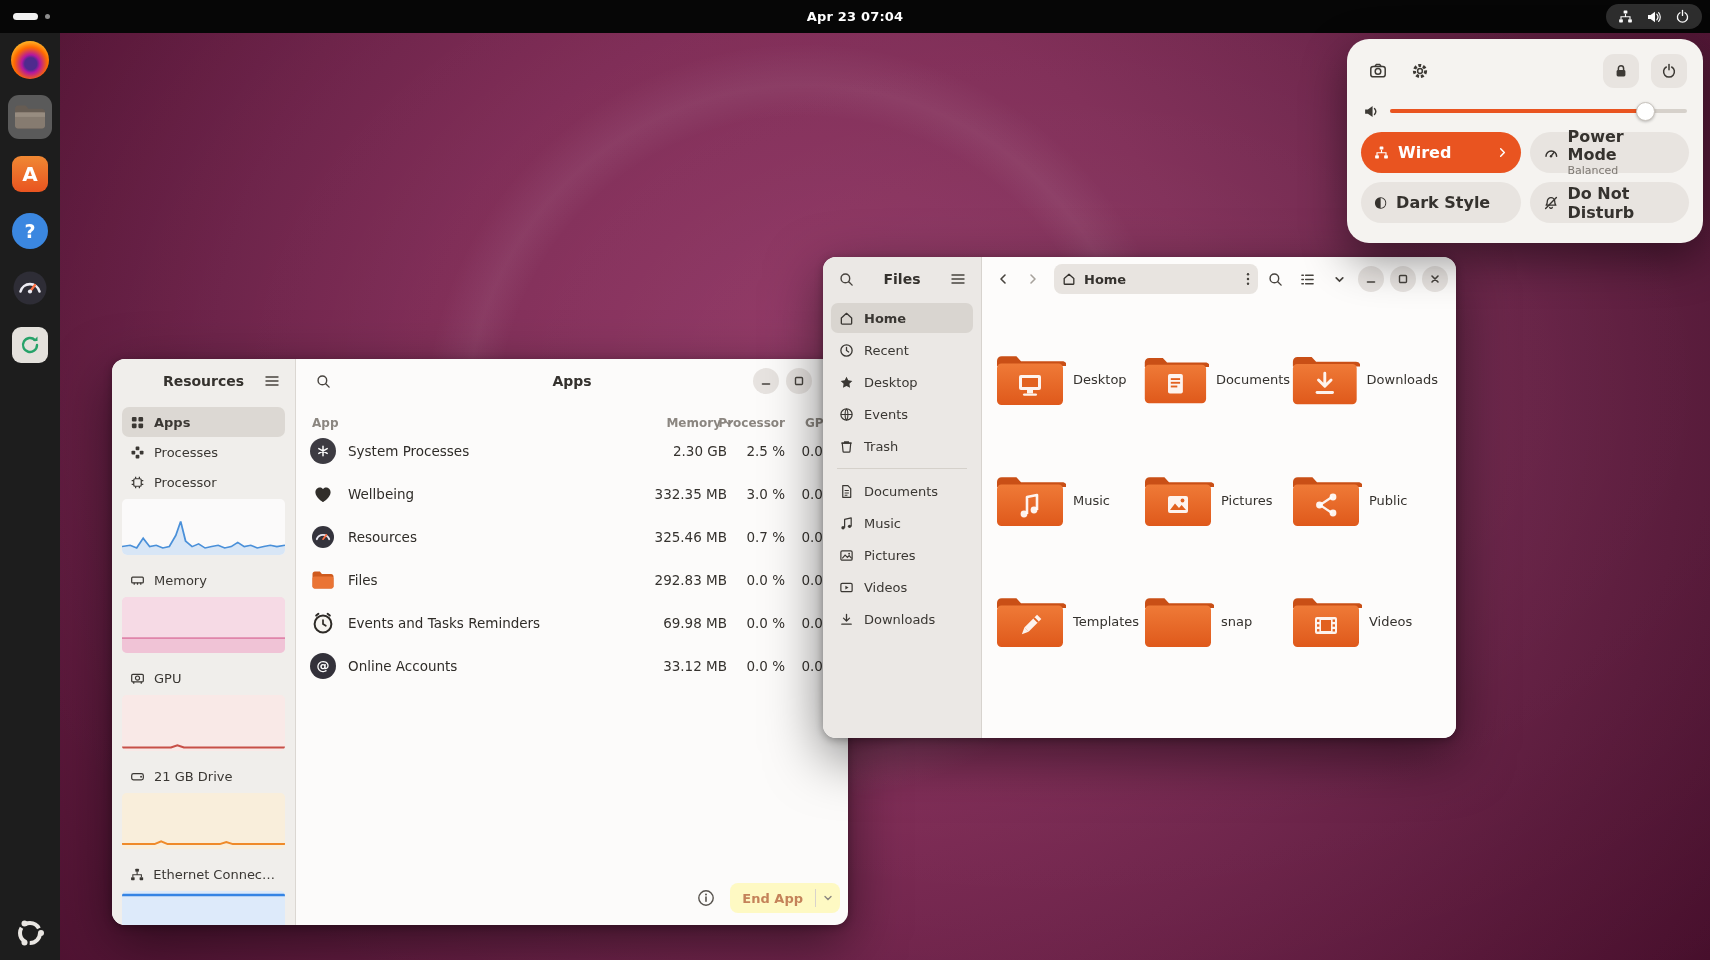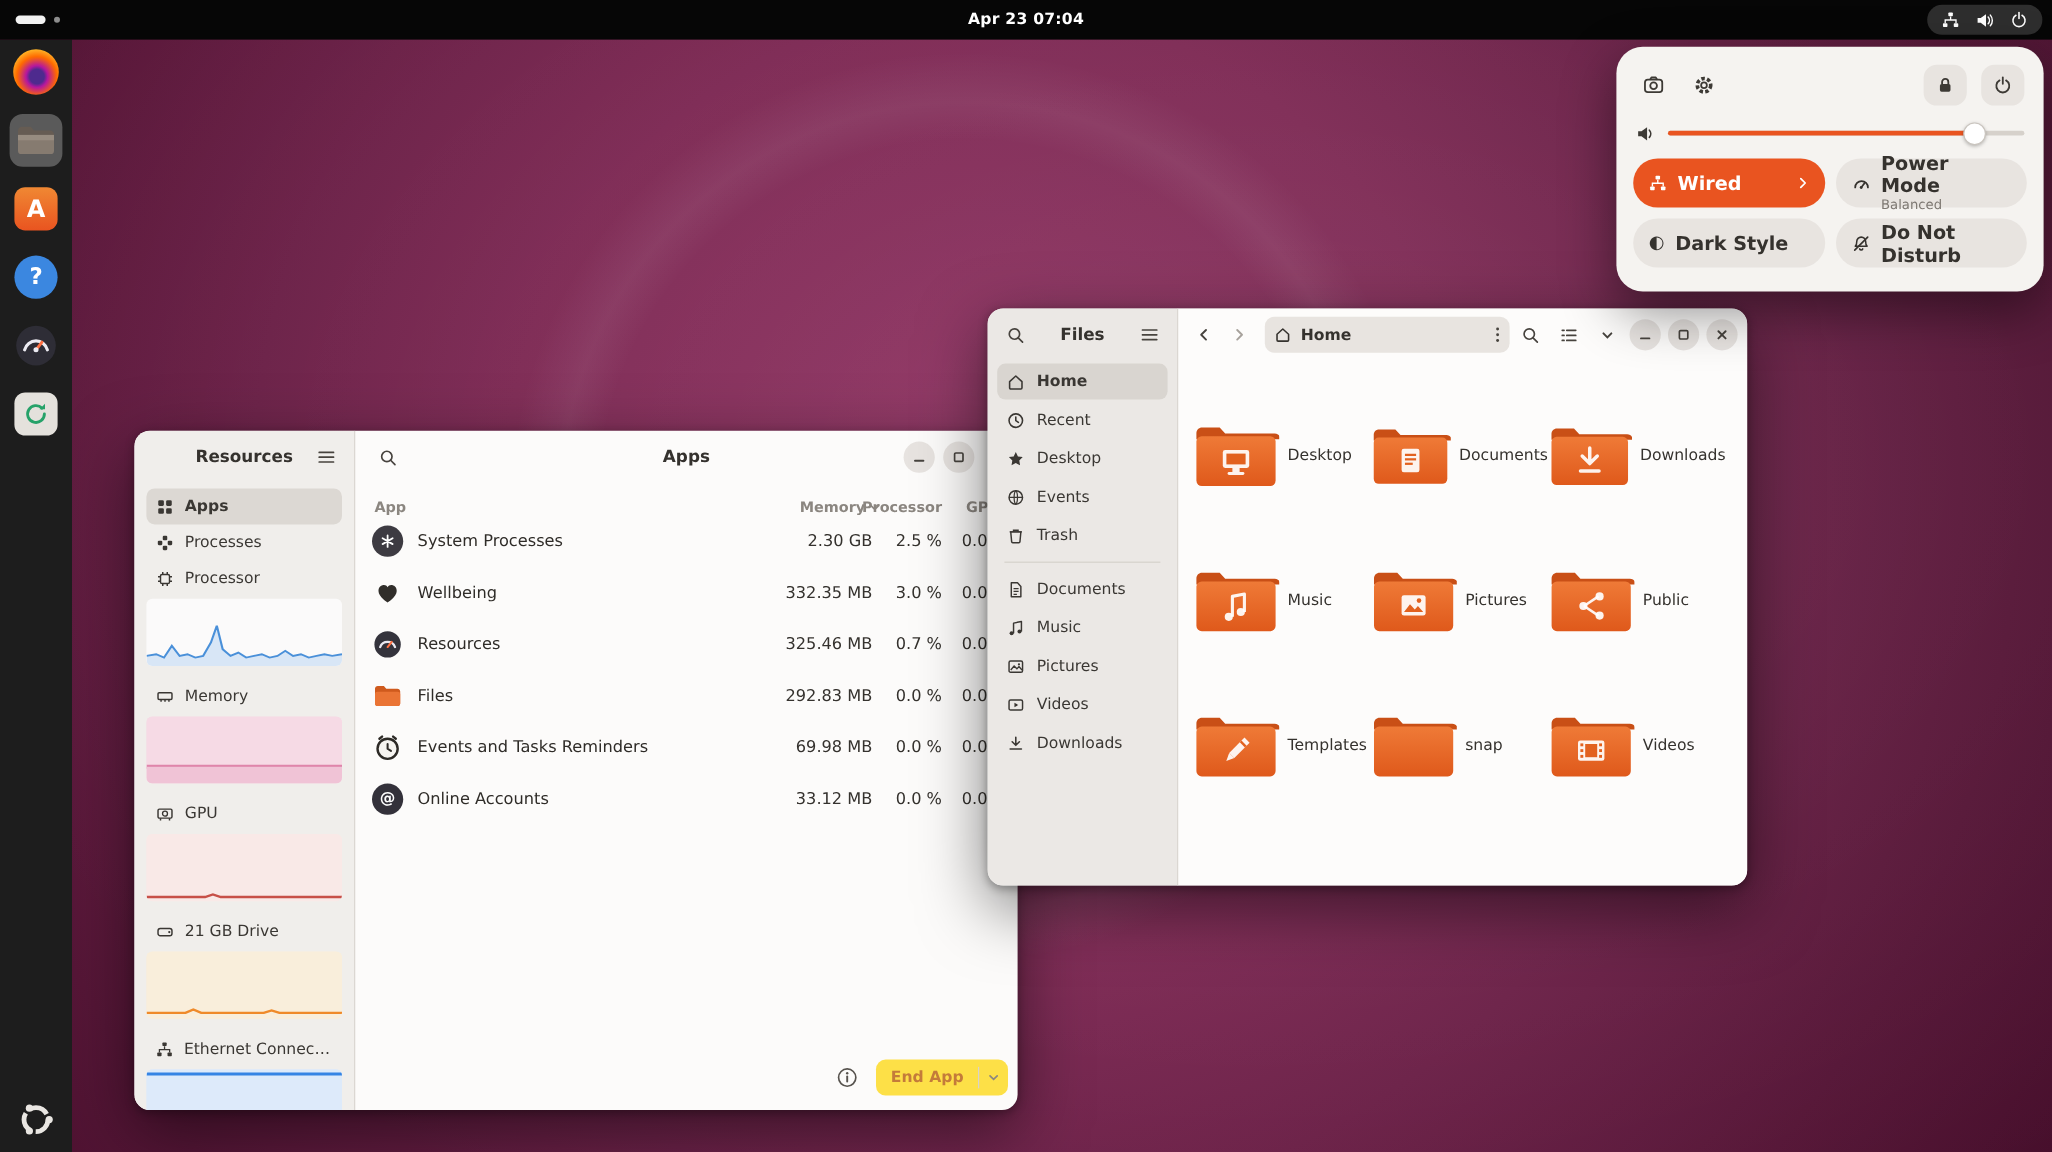--- a/index.html
+++ b/index.html
@@ -59,21 +59,21 @@
   .th.memh{right:114px;display:flex;align-items:center;gap:3px;}
   .th.proch{right:63px;}
   .th.gpuh{left:509px;}
   .trow{position:relative;height:43px;display:flex;align-items:center;padding-left:14px;}
   .ric{width:26px;height:26px;border-radius:50%;display:flex;align-items:center;justify-content:center;margin-right:12px;flex:0 0 auto;}
   .tname{font-size:13.5px;color:#2f2c28;}
   .tv{position:absolute;font-size:13.5px;color:#35322e;}
   .tv.mem{right:121px;}.tv.proc{right:63px;}.tv.gpu{right:8px;}
   .res-footer{position:absolute;bottom:12px;right:8px;left:0;height:30px;}
   .info-btn{position:absolute;right:121px;top:2px;width:26px;height:26px;border-radius:50%;display:flex;align-items:center;justify-content:center;color:#57534e;}
-  .endapp{position:absolute;right:0;top:0;height:30px;border-radius:8px;background:#fde047;display:flex;align-items:center;overflow:hidden;}
+  .endapp{position:absolute;right:0;top:0;height:30px;border-radius:8px;background:#fef9c3;display:flex;align-items:center;overflow:hidden;}
   .endapp .txt{padding:0 12px;font-size:13px;font-weight:600;color:#b05a36;opacity:.75;}
   .endapp .sep{width:1px;height:18px;background:#d8d2cc;}
   .endapp .chv{width:24px;display:flex;align-items:center;justify-content:center;color:#8b8680;}
   
   .files-win{left:823px;top:257px;width:633px;height:481px;background:#fdfcfb;z-index:20;}
   .f-sidebar{position:absolute;left:0;top:0;bottom:0;width:158px;background:#ebe8e5;border-right:1px solid #d7d3ce;}
   .f-sb-header{height:44px;display:flex;align-items:center;justify-content:space-between;padding:0 10px;}
   .f-sb-list{padding:2px 8px 0;}
   .frow{height:30px;margin-bottom:2px;border-radius:7px;display:flex;align-items:center;gap:10px;padding:0 8px;font-size:13px;color:#3a3733;}
   .frow.sel{background:#d9d5d0;font-weight:600;}

